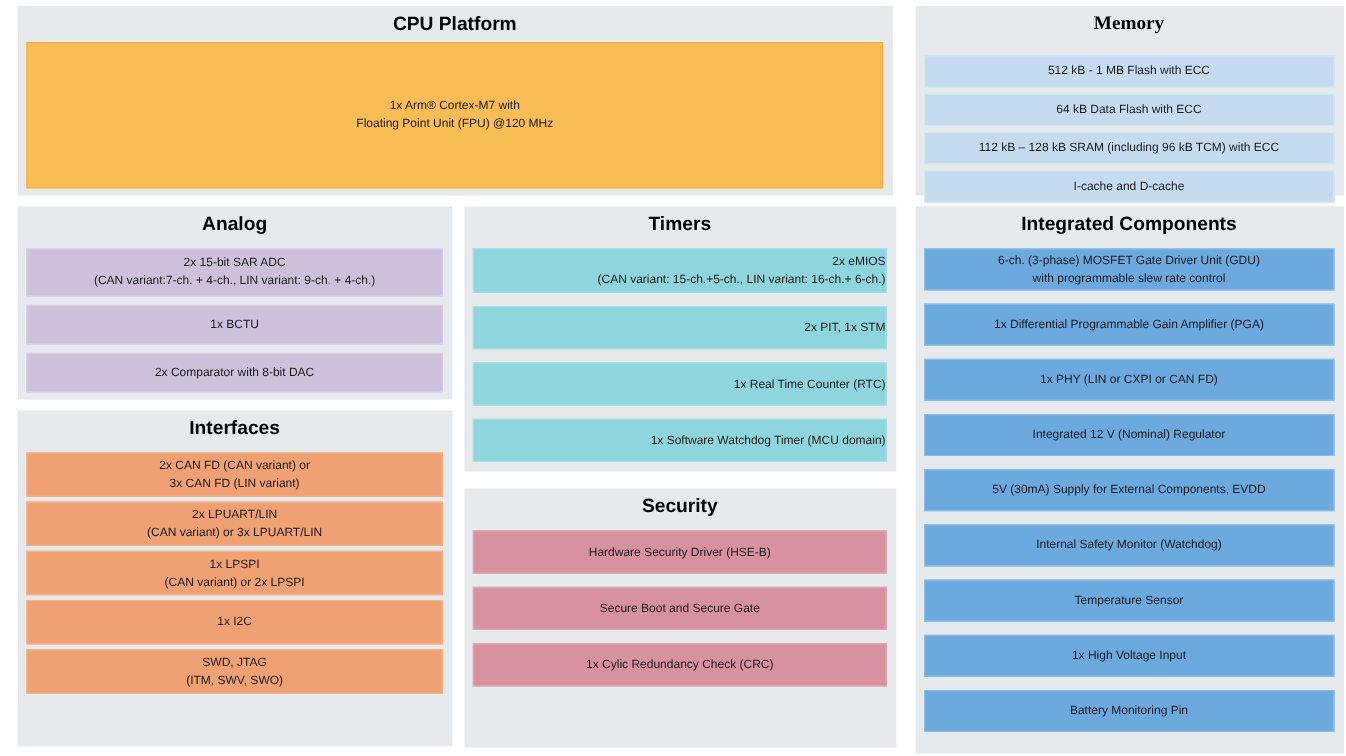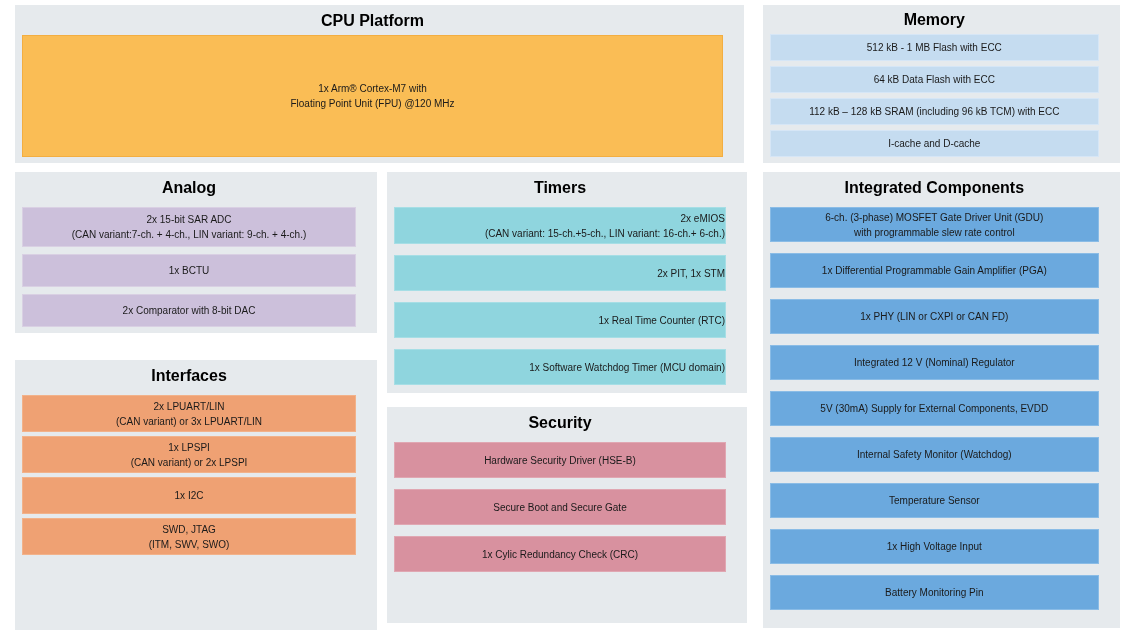--- a/index.html
+++ b/index.html
@@ -17,21 +17,21 @@
   }
   .layout { display: flex; gap: 15px; }
   .left-group { width: 740px; }
   .right-col { width: 361px; }
   .sub-row { display: flex; gap: 10px; }
   .col-a { width: 362px; }
   .col-b { width: 360px; }
 
   .panel {
     background: var(--panel-bg, #E6EAED);
-    padding: 6px 21px 6px 7px;
+    padding: 6px 8px 6px 7px;
   }
   .panel-title {
     text-align: center;
     font-weight: bold;
     font-size: 16px;
     line-height: 20px;
     color: var(--title-text, #000);
     margin-bottom: 8px;
   }
   .block {
@@ -48,26 +48,26 @@
   .block .line { white-space: nowrap; }
 
   
   .panel.cpu { width: 729px; height: 158px; display: flex; flex-direction: column; }
   .panel.cpu .panel-title { margin-bottom: 4px; }
   .cpu .block { flex: 1; background: var(--cpu-fill); border-color: var(--cpu-border); }
   .left-group > .panel.cpu { margin-bottom: 9px; }
 
   
   .panel.memory { height: 158px; padding-top: 5px; }
-  .panel.memory .panel-title { margin-bottom: 4px; }
+  .panel.memory .panel-title { margin-bottom: 16px; font-family: Liberation Serif, serif; }
   .memory .block { height: 27px; margin-bottom: 5px; background: var(--memory-fill); border-color: var(--memory-border); }
   .panel.memory { margin-bottom: 9px; }
 
   
-  .panel.analog { height: 161px; margin-bottom: 27px; }
+  .panel.analog { height: 161px; margin-bottom: 9px; }
   .panel-title.tall { margin-bottom: 9px; }
   .analog .block { background: var(--analog-fill); border-color: var(--analog-border); margin-bottom: 7px; height: 33px; }
   .analog .block.b2 { height: 40px; }
 
   
   .panel.interfaces { height: 280px; }
   .interfaces .block { background: var(--interfaces-fill); border-color: var(--interfaces-border); height: 37px; margin-bottom: 4px; }
 
   
   .panel.timers { height: 221px; margin-bottom: 14px; }
@@ -112,20 +112,24 @@
               <div class="line">1x BCTU</div>
             </div>
             <div class="block">
               <div class="line">2x Comparator with 8-bit DAC</div>
             </div>
           </div>
 
           <div class="panel interfaces">
             <div class="panel-title tall">Interfaces</div>
             <div class="block">
+              <div class="line">2x CAN FD (CAN variant) or</div>
+              <div class="line">3x CAN FD (LIN variant)</div>
+            </div>
+            <div class="block">
               <div class="line">2x LPUART/LIN</div>
               <div class="line">(CAN variant) or 3x LPUART/LIN</div>
             </div>
             <div class="block">
               <div class="line">1x LPSPI</div>
               <div class="line">(CAN variant) or 2x LPSPI</div>
             </div>
             <div class="block">
               <div class="line">1x I2C</div>
             </div>

